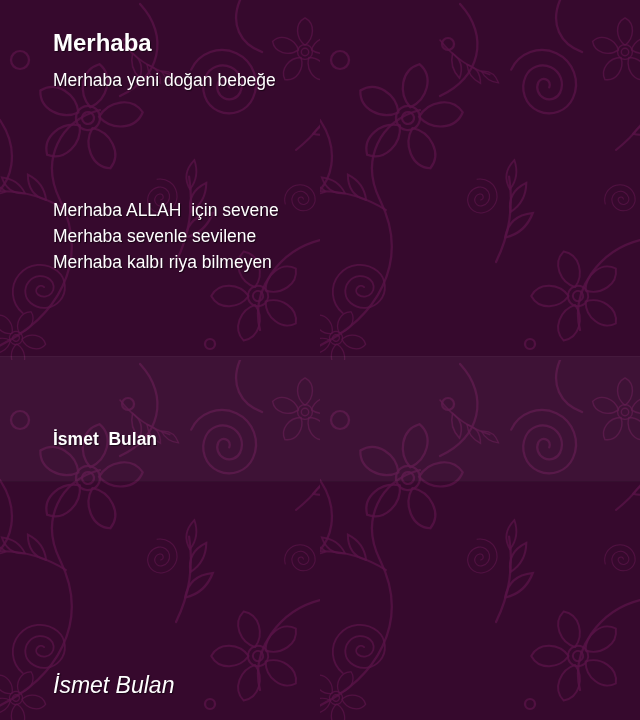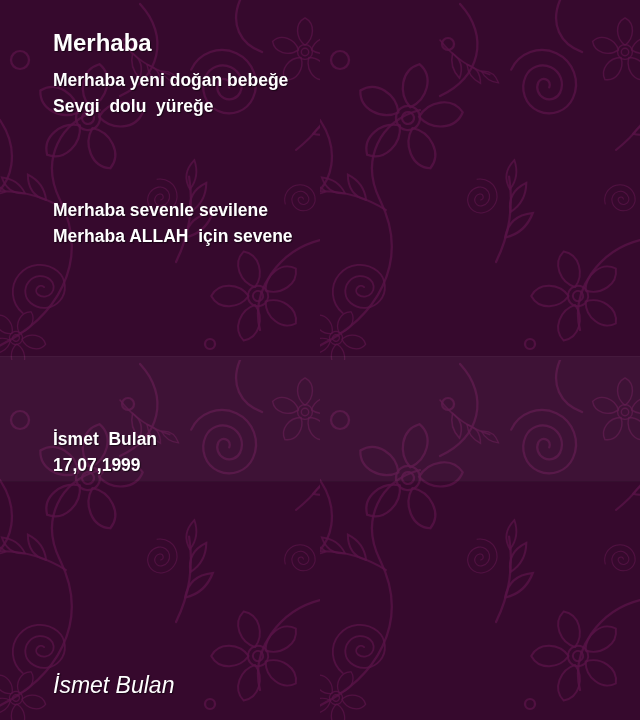--- a/index.html
+++ b/index.html
@@ -62,21 +62,21 @@
   .stanza {
     position: absolute;
     left: 53px;
   }
   .stanza-1 { top: 51px; }
   .stanza-2 { top: 181px; }
   .poem-line {
     height: 26px;
     line-height: 26px;
     font-size: 17.5px;
-    font-weight: bold;
+    font-weight: normal;
     white-space: pre;
     text-shadow: 1px 1px 1px rgba(0,0,0,0.55);
   }
   .meta {
     position: absolute;
     left: 53px;
     top: 410px;
   }
   .meta-line {
     height: 26px;
@@ -156,29 +156,28 @@
   </svg>
 
   <div class="light-band"></div>
 
   <div class="content">
 
     <h1 class="poem-title">Merhaba</h1>
 
     <div class="stanza stanza-1">
         <div class="poem-line">Merhaba yeni doğan bebeğe</div>
-        <div class="poem-line">Sevgi  dolu  yüreğe</div>
       </div>
 
     <div class="stanza stanza-2">
+        <div class="poem-line">Merhaba ALLAH  için sevene</div>
         <div class="poem-line">Merhaba sevenle sevilene</div>
-        <div class="poem-line">Merhaba ALLAH  için sevene</div>
+        <div class="poem-line">Merhaba kalbı riya bilmeyen</div>
       </div>
 
     <div class="meta">
       <div class="meta-line">İsmet  Bulan</div>
-      <div class="meta-line">17,07,1999</div>
     </div>
 
     <div class="signature">İsmet Bulan</div>
 
   </div>
 </div>
 
 </body></html>

